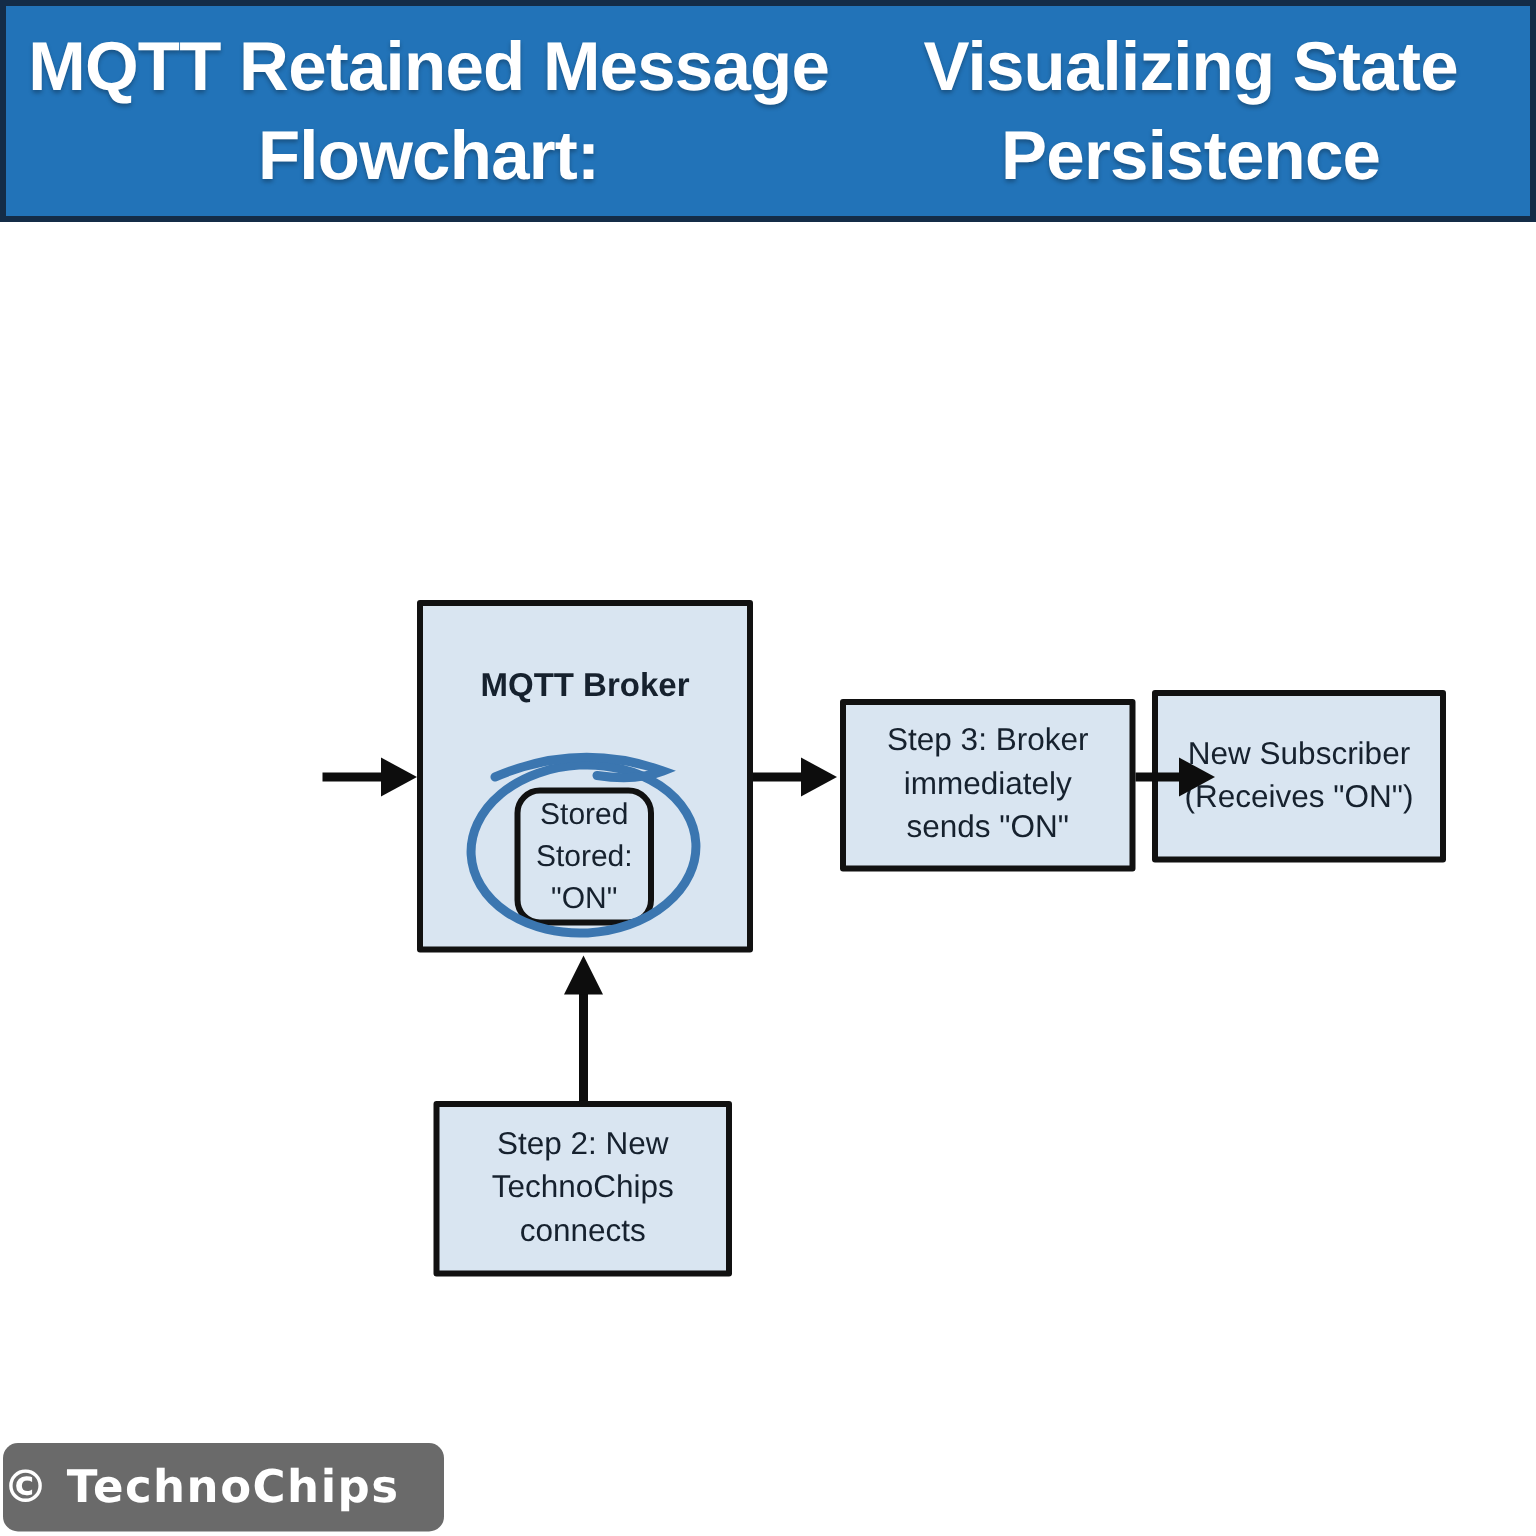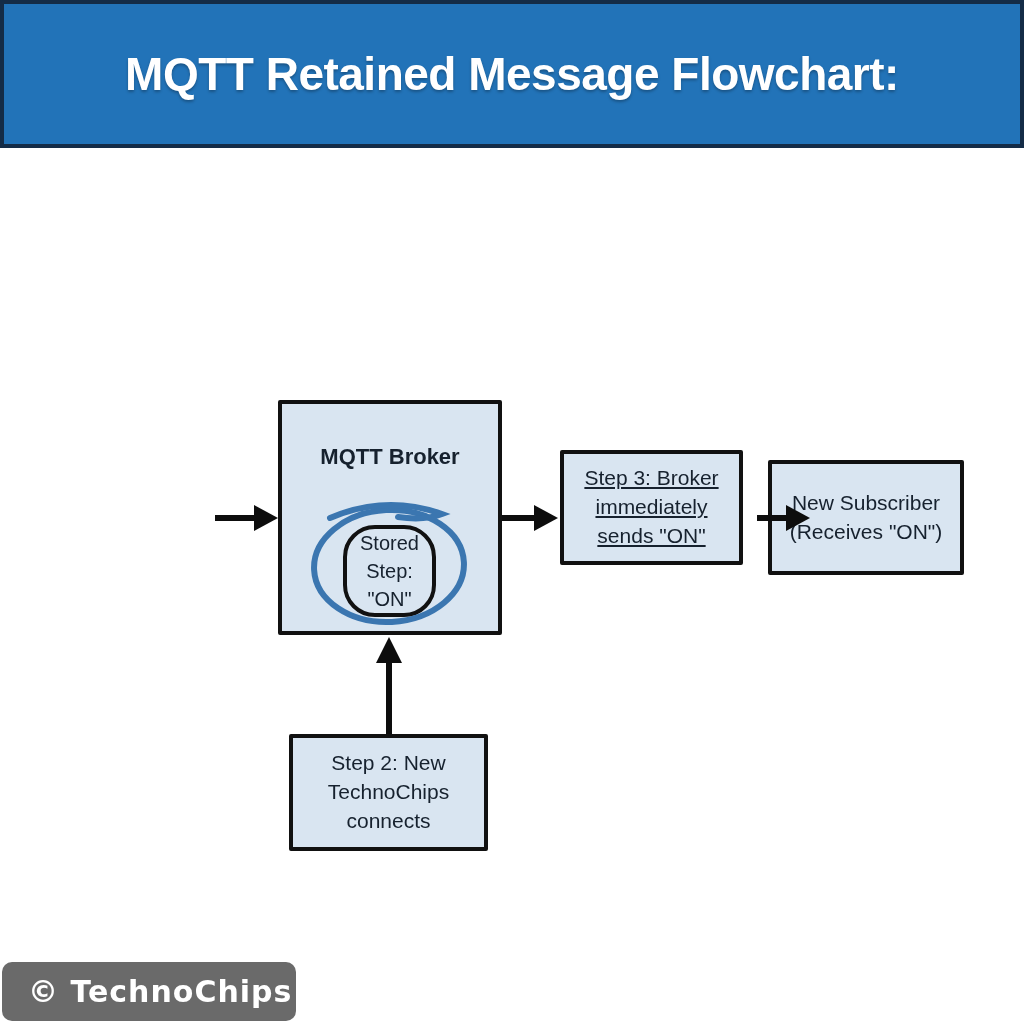--- a/index.html
+++ b/index.html
@@ -42,34 +42,34 @@
     border-radius: 2px;
     color: var(--box-text, #16212e);
     font-size: 21px;
     line-height: 1.38;
     text-align: center;
     display: flex; flex-direction: column;
     align-items: center; justify-content: center;
   }
   .box-step1      { left: 18px;  top: 459px; width: 197px; height: 117px; }
   .box-broker     { left: 278px; top: 400px; width: 224px; height: 235px; justify-content: flex-start; }
-  .box-step3      { left: 560px; top: 450px; width: 183px; height: 115px; text-decoration: underline; }
+  .box-step3      { left: 560px; top: 466px; width: 197px; height: 115px; }
   .box-subscriber { left: 768px; top: 460px; width: 196px; height: 115px; }
   .box-step2      { left: 289px; top: 734px; width: 199px; height: 117px; }
 
   .broker-title { margin-top: 38px; font-weight: 700; font-size: 22px; }
   .broker-sub   { font-size: 21px; margin-top: 2px; }
 
   .stored-box {
     position: absolute;
     left: 61px; top: 121px;
     width: 93px; height: 92px;
     box-sizing: border-box;
     border: 4px solid var(--box-border, #111111);
-    border-radius: 32px;
+    border-radius: 17px;
     display: flex; flex-direction: column;
     align-items: center; justify-content: center;
     font-size: 20px; line-height: 1.4;
     background: transparent;
   }
 
   
   .overlay {
     position: absolute; left: 0; top: 0;
     width: 1024px; height: 1024px;
@@ -84,42 +84,42 @@
 
   
   .footer-badge {
     position: absolute; left: 2px; top: 962px;
     width: 294px; height: 59px;
     box-sizing: border-box;
     background: var(--footer-bg, #6a6a6a);
     border-radius: 10px;
     color: var(--footer-text, #ffffff);
     display: flex; align-items: center;
-    padding-left: 26px;
     font-family: "DejaVu Sans", sans-serif;
     font-weight: 700;
     font-size: 30px;
     letter-spacing: 1px;
   }
 </style>
 </head>
 <body>
 
 <div class="canvas">
 
   <div class="header">
     <div>MQTT Retained Message Flowchart:</div>
+    <div>Visualizing State Persistence</div>
   </div>
 
 
   <div class="fbox box-broker">
     <div class="broker-title">MQTT Broker</div>
     <div class="stored-box">
       <div>Stored</div>
-      <div>Step:</div>
+      <div>Stored:</div>
       <div>"ON"</div>
     </div>
   </div>
 
   <div class="fbox box-step3">
     <div>Step 3: Broker</div>
     <div>immediately</div>
     <div>sends "ON"</div>
   </div>
 

